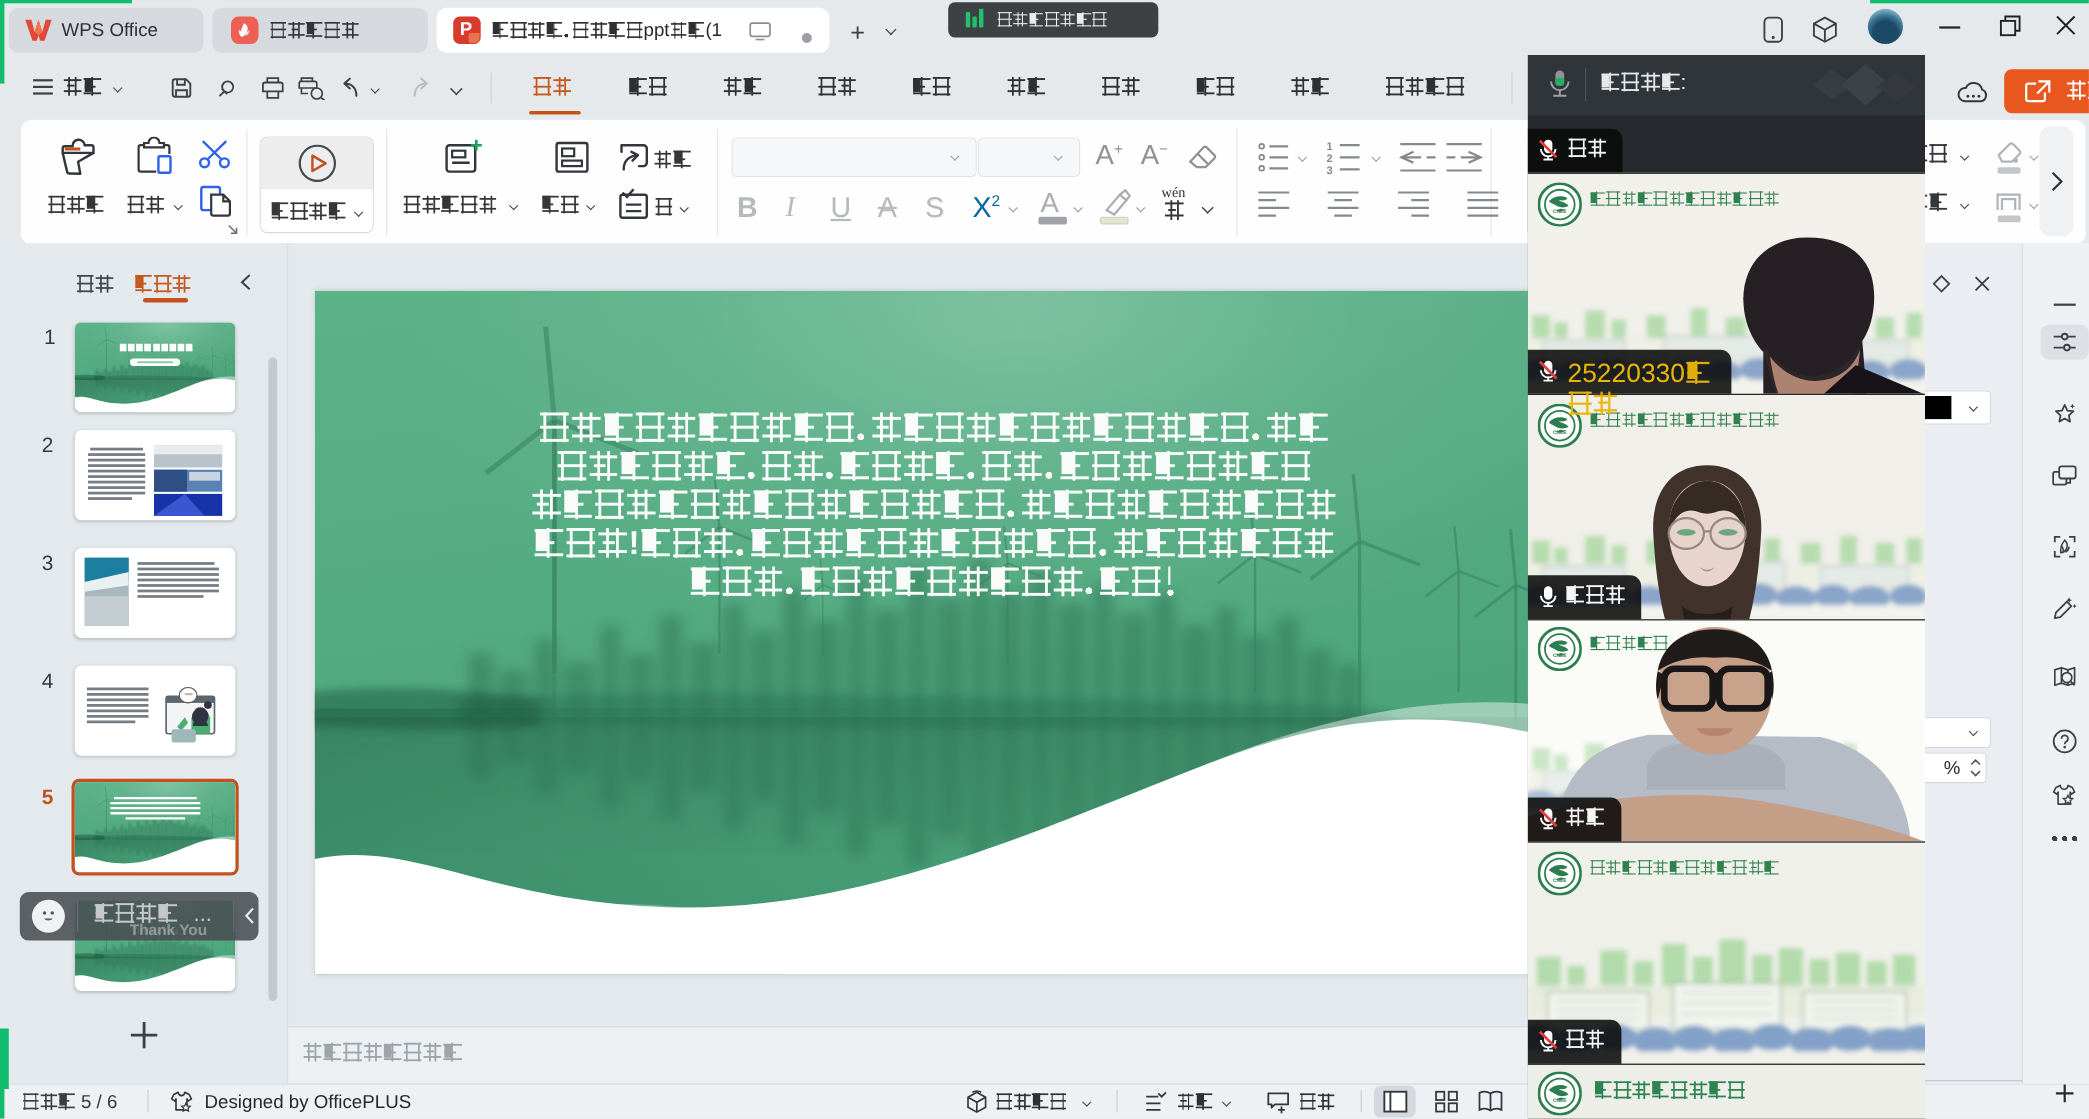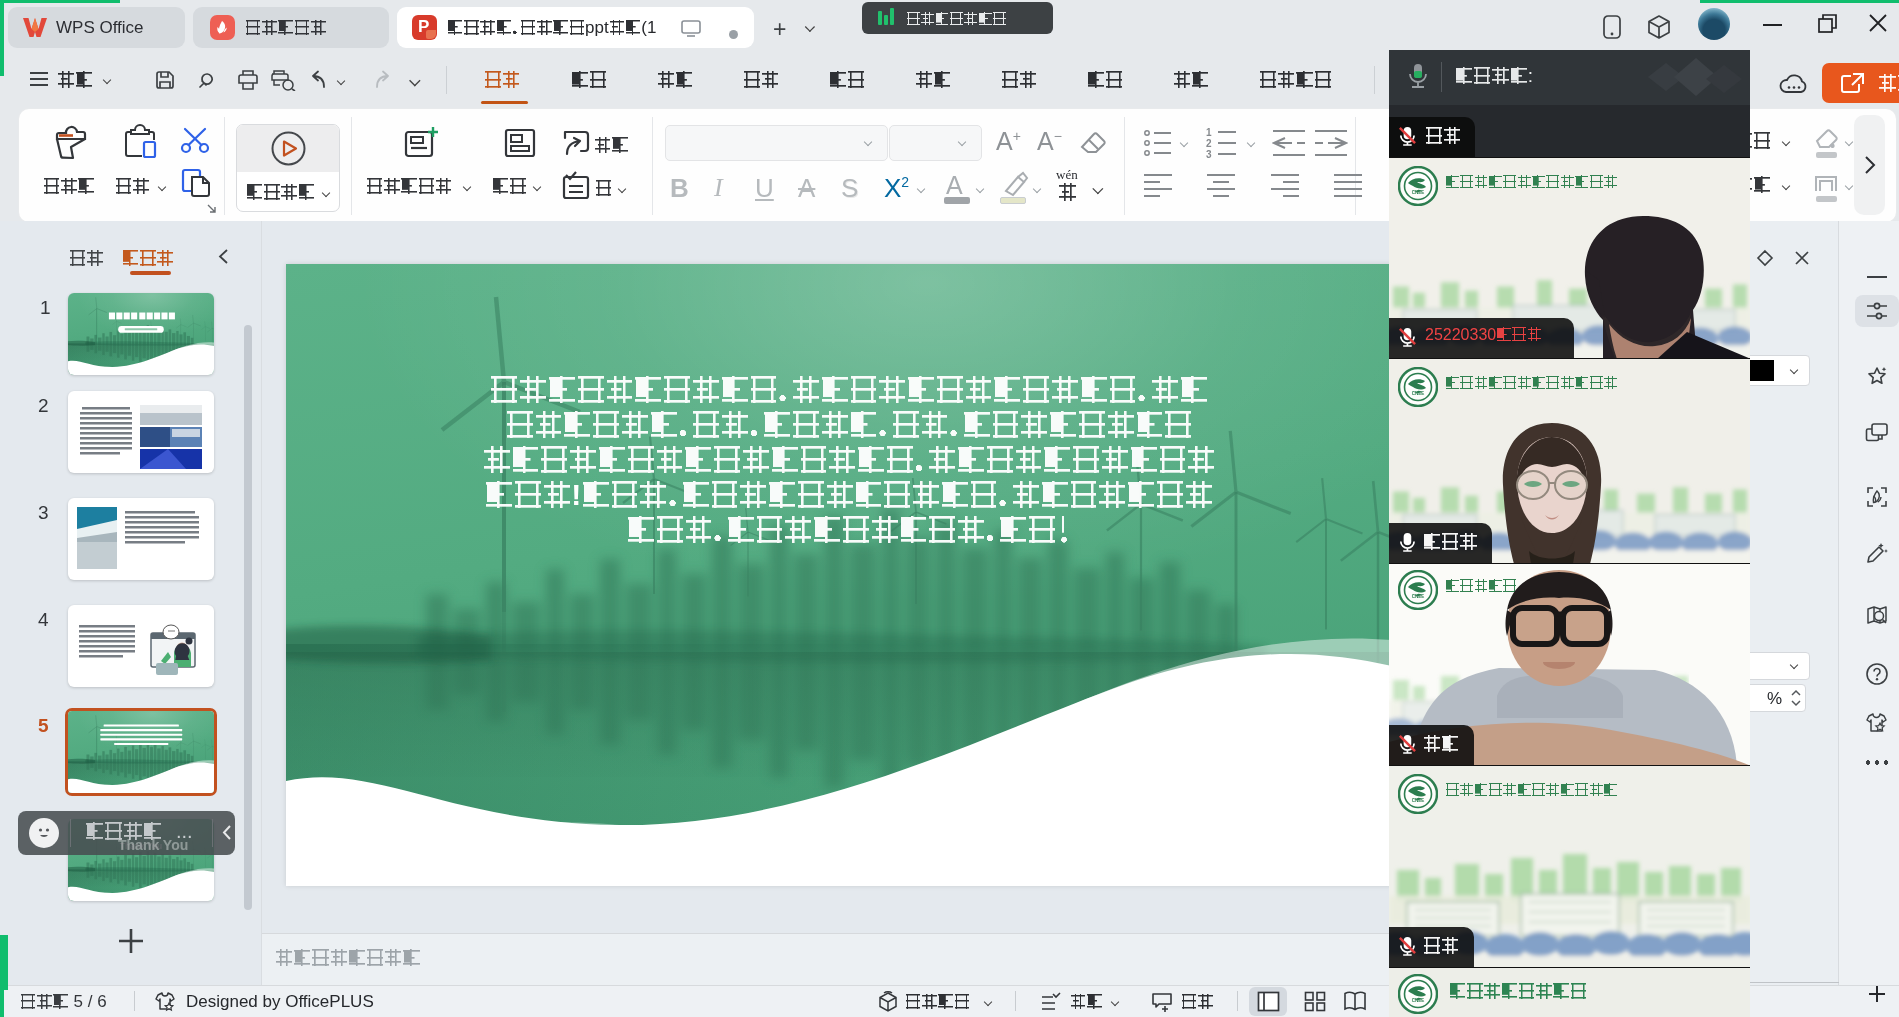--- a/index.html
+++ b/index.html
@@ -788,21 +788,21 @@
       <path d="M62 104 C74 124 92 138 112 136 C130 134 146 122 152 106 C149 130 146 146 144 153 L76 153 C70 136 65 120 62 104 Z" fill="#b3887210"></path>
       <path d="M70 118 C82 134 100 142 116 140 C134 138 146 128 152 112 C150 132 147 146 145 153 L78 153 C74 142 72 130 70 118 Z" fill="#ad8270"></path>
       <path d="M148 126 L212 153 L118 153 Z" fill="#16141a"></path>
       <path d="M46 64 C48 88 56 104 66 112 L60 74 Z" fill="#262025"></path>
     </svg>
   </div>
   <div class="ab" style="left:0;top:268px;width:185px;height:40px;background:rgba(10,10,10,0.88);border-radius:0 10px 0 0;z-index:5">
     <svg class="ab" style="left:8px;top:9px" width="22" height="21" viewBox="0 0 22 21">
         <use href="#micoff" transform="scale(0.95)"></use>
       </svg>
-    <span class="ab" style="left:36px;top:8px;font-size:16px;color:#ef4444">25220330<span class="zh"><i class="gc"></i><i class="ga"></i><i class="gb"></i></span></span>
+    <span class="ab" style="left:36px;top:8px;font-size:24px;color:#eab308">25220330<span class="zh"><i class="gc"></i><i class="ga"></i><i class="gb"></i></span></span>
   </div>
 
   <div class="ab" style="left:0;top:308px;width:361px;height:205px;background:#f0efe9;overflow:hidden;border-top:1px solid #111">
     <svg class="ab" style="left:0;top:122px" width="362" height="84" viewBox="0 0 362 80" preserveAspectRatio="none">
         <use href="#bband"></use>
       </svg>
     <svg class="ab" style="left:9px;top:8px" width="40" height="40" viewBox="0 0 40 40">
         <use href="#vlogo"></use>
       </svg>
     <span class="ab zh" style="left:56px;top:15px;font-size:15px;color:#2a7d4a;font-weight:bold"><i class="gc"></i><i class="ga"></i><i class="gb"></i><i class="gc"></i><i class="ga"></i><i class="gb"></i><i class="gc"></i><i class="ga"></i><i class="gb"></i><i class="gc"></i><i class="ga"></i><i class="gb"></i></span>

